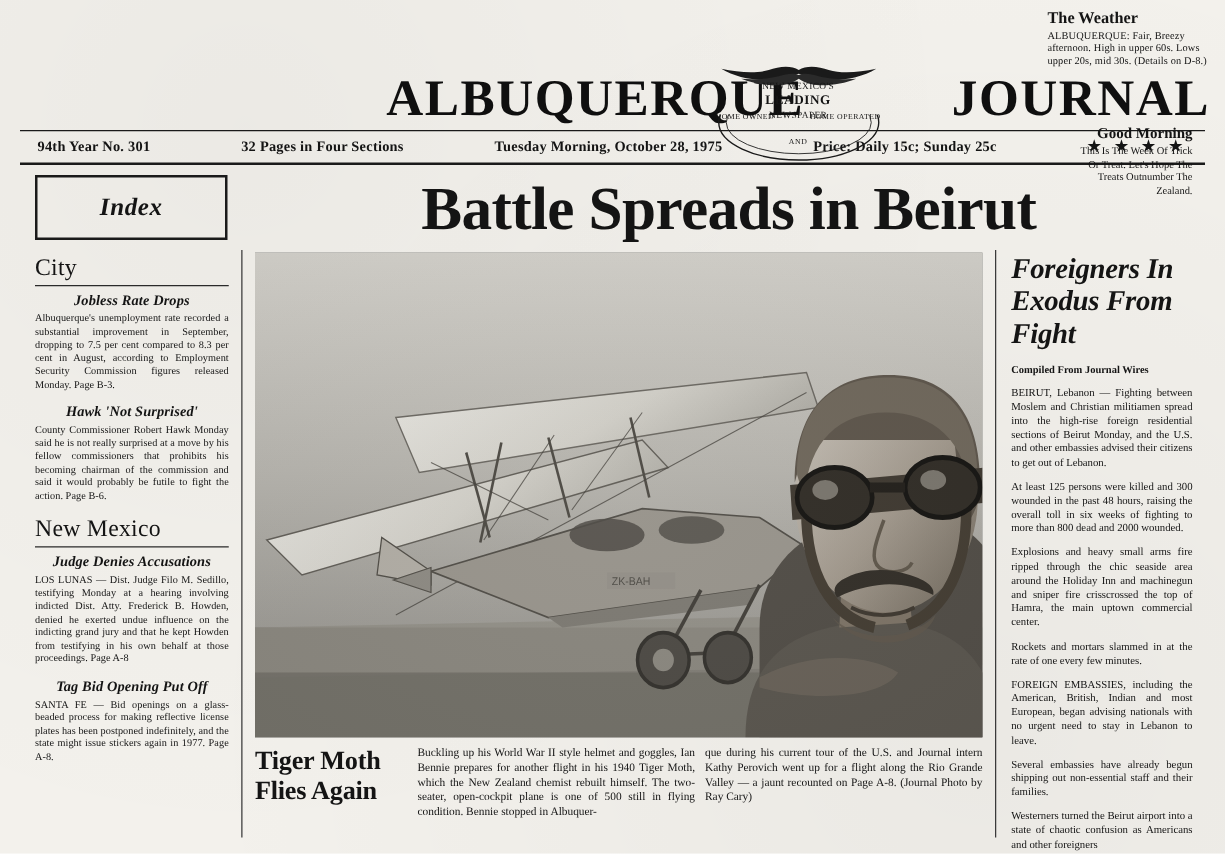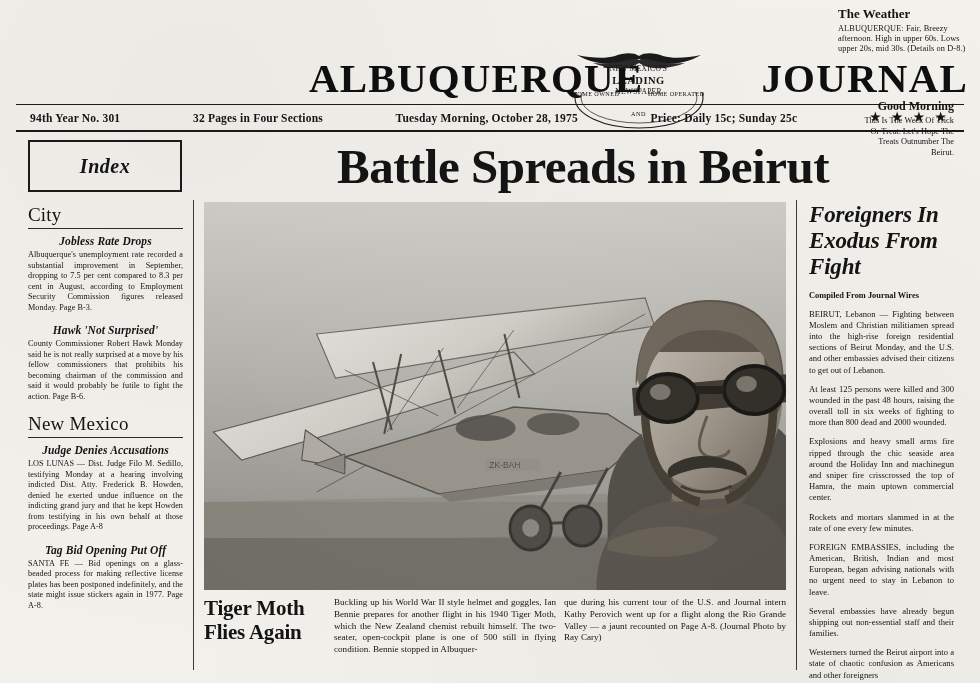--- a/index.html
+++ b/index.html
@@ -362,21 +362,21 @@
         <div class="emblem-and">AND</div>
       </div>
     </div>
 
     <div class="goodmorning">
       <div class="gm-title">Good Morning</div>
       <div class="gm-text">
         <div>This Is The Week Of Trick</div>
         <div>Or Treat. Let's Hope The</div>
         <div>Treats Outnumber The</div>
-        <div>Beirut.</div>
+        <div>Zealand.</div>
       </div>
     </div>
   </div>
 
   <div class="rule-thin"></div>
 
   <div class="folio">
     <span>94th Year No.  301</span>
     <span>32 Pages in Four Sections</span>
     <span>Tuesday Morning, October 28, 1975</span>

